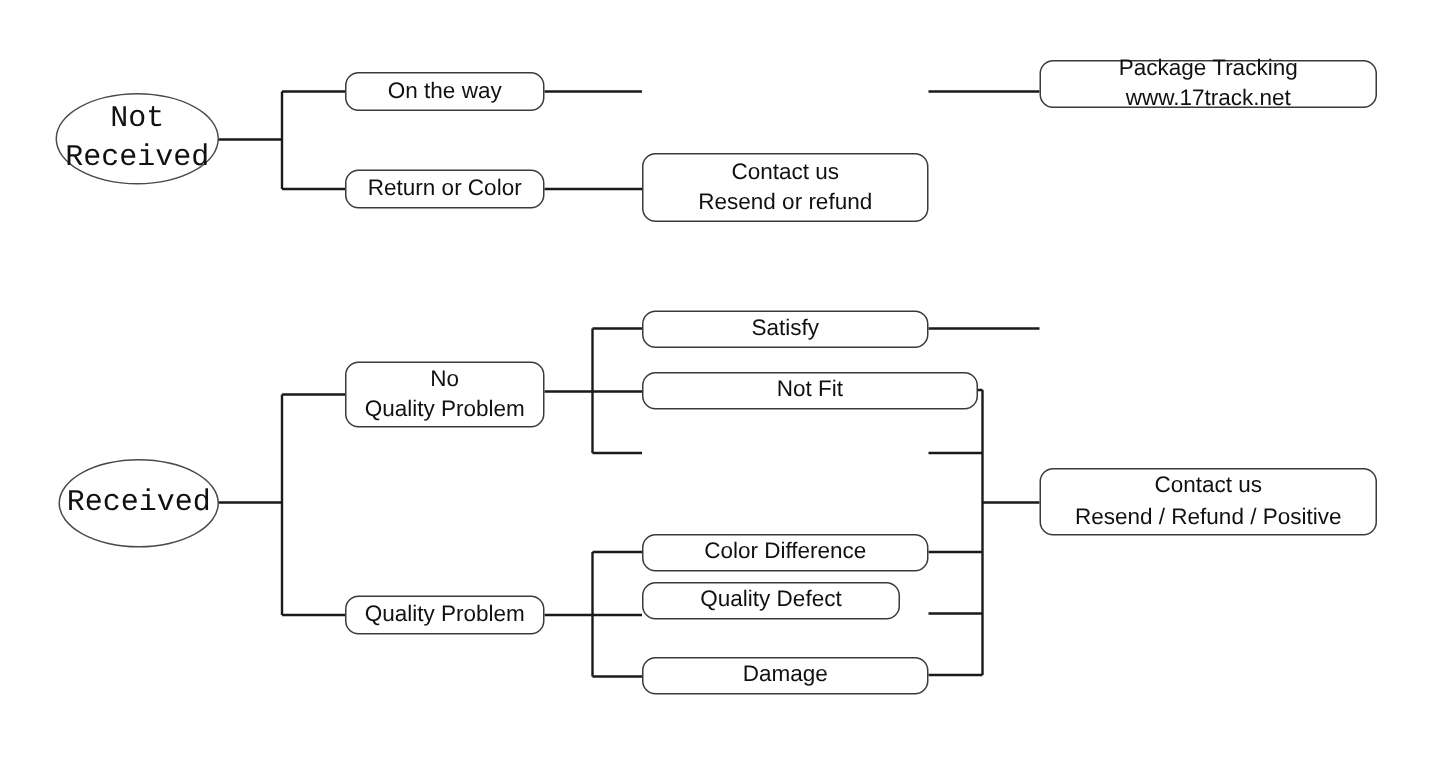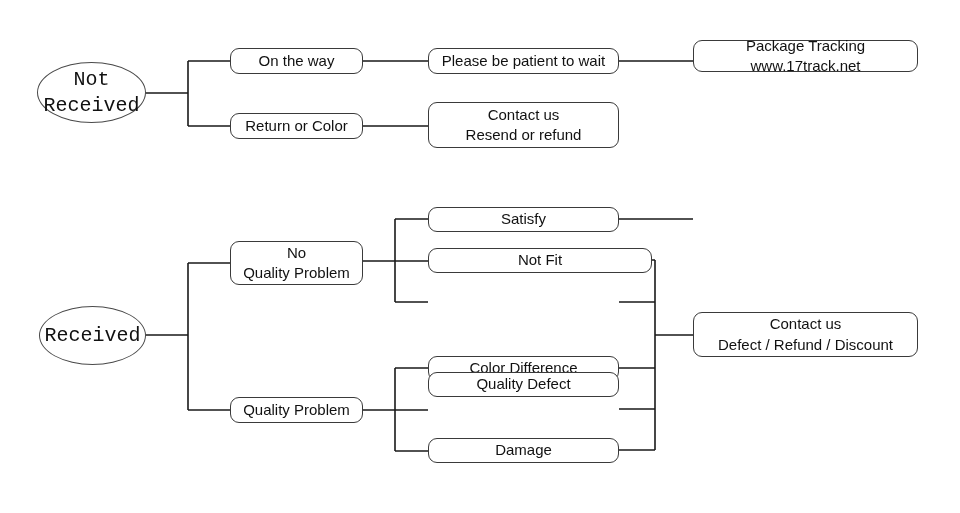--- a/index.html
+++ b/index.html
@@ -95,21 +95,20 @@
 
   <div class="node ellipse" style="left:37px;top:62px;width:109px;height:61px">
     <span>Not</span>
     <span>Received</span>
   </div>
 
   <div class="node box" style="left:230px;top:48px;width:133px;height:26px">On the way</div>
 
   <div class="node box" style="left:230px;top:113px;width:133px;height:26px">Return or Color</div>
 
-  <div class="node box" style="left:428px;top:48px;width:191px;height:26px">Please be patient to wait</div>
 
   <div class="node box" style="left:693px;top:40px;width:225px;height:32px">
     <span>Package Tracking</span>
     <span>www.17track.net</span>
   </div>
 
   <div class="node box" style="left:428px;top:102px;width:191px;height:46px">
     <span>Contact us</span>
     <span>Resend or refund</span>
   </div>
@@ -123,23 +122,23 @@
 
   <div class="node box" style="left:230px;top:397px;width:133px;height:26px">Quality Problem</div>
 
   <div class="node box" style="left:428px;top:207px;width:191px;height:25px">Satisfy</div>
 
   <div class="node box" style="left:428px;top:248px;width:224px;height:25px">Not Fit</div>
 
 
   <div class="node box" style="left:428px;top:356px;width:191px;height:25px">Color Difference</div>
 
-  <div class="node box" style="left:428px;top:372px;width:191px;height:25px">Quality Defect</div>
+  <div class="node box" style="left:428px;top:388px;width:172px;height:25px">Quality Defect</div>
 
   <div class="node box" style="left:428px;top:438px;width:191px;height:25px">Damage</div>
 
 
   <div class="node box" style="left:693px;top:312px;width:225px;height:45px">
     <span>Contact us</span>
-    <span>Defect / Refund / Discount</span>
+    <span>Resend / Refund / Positive</span>
   </div>
 
 </div>
 
 </body></html>

